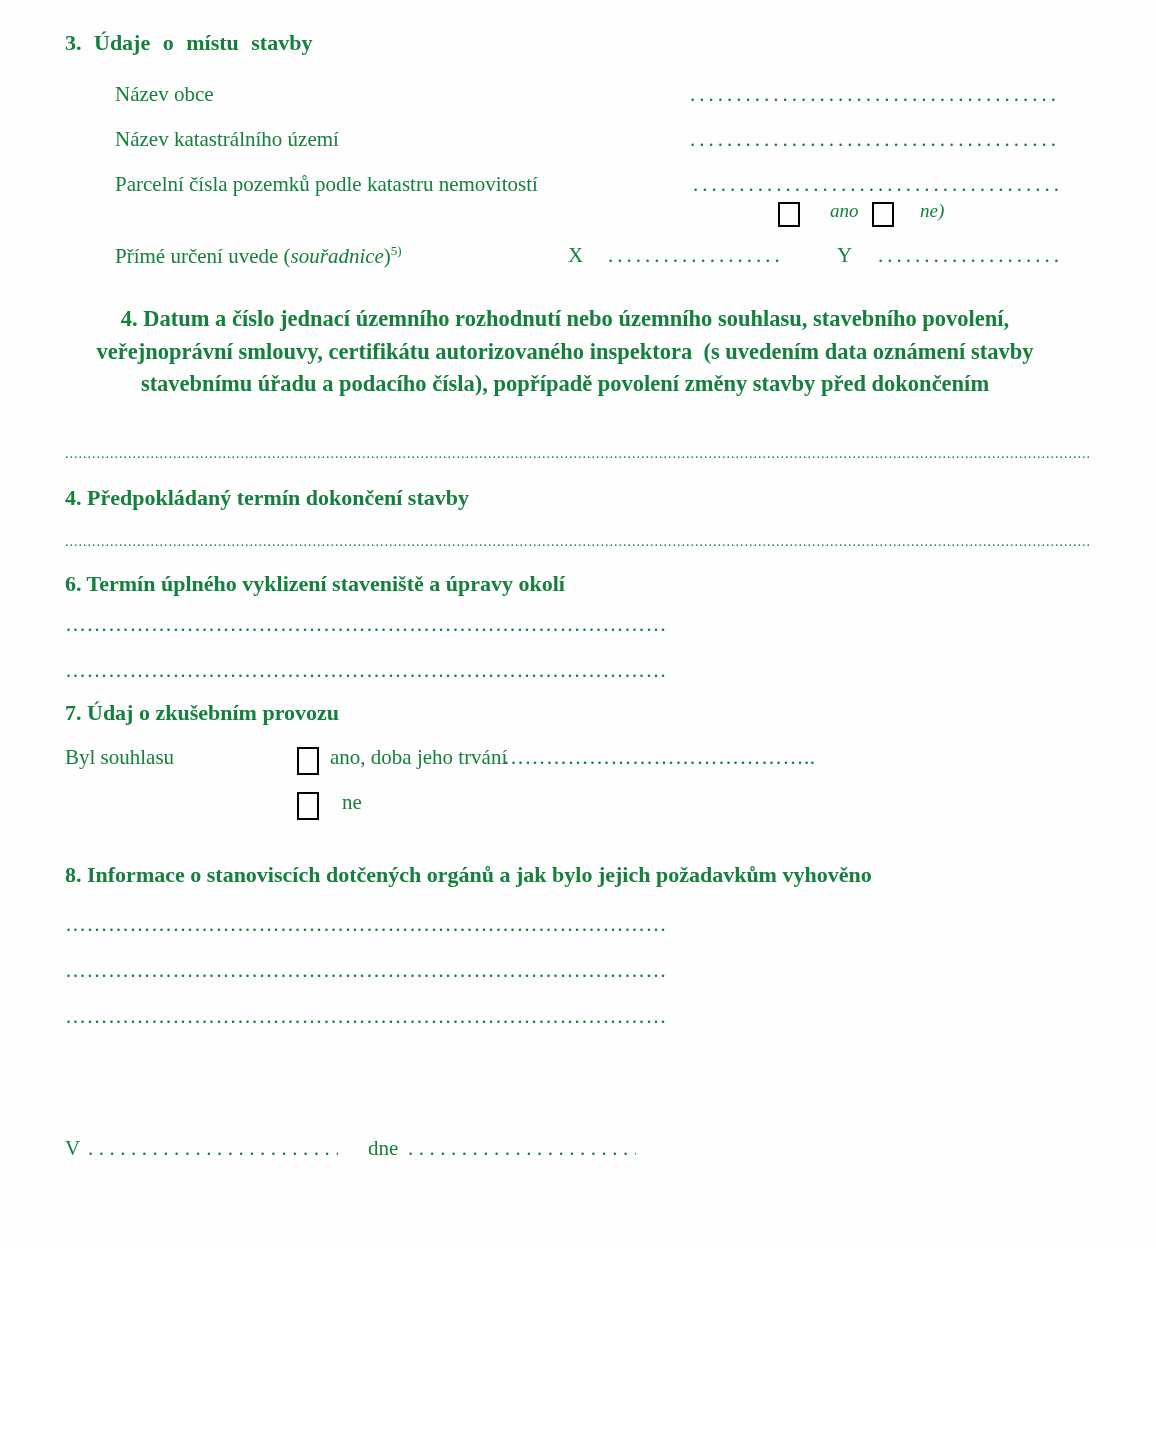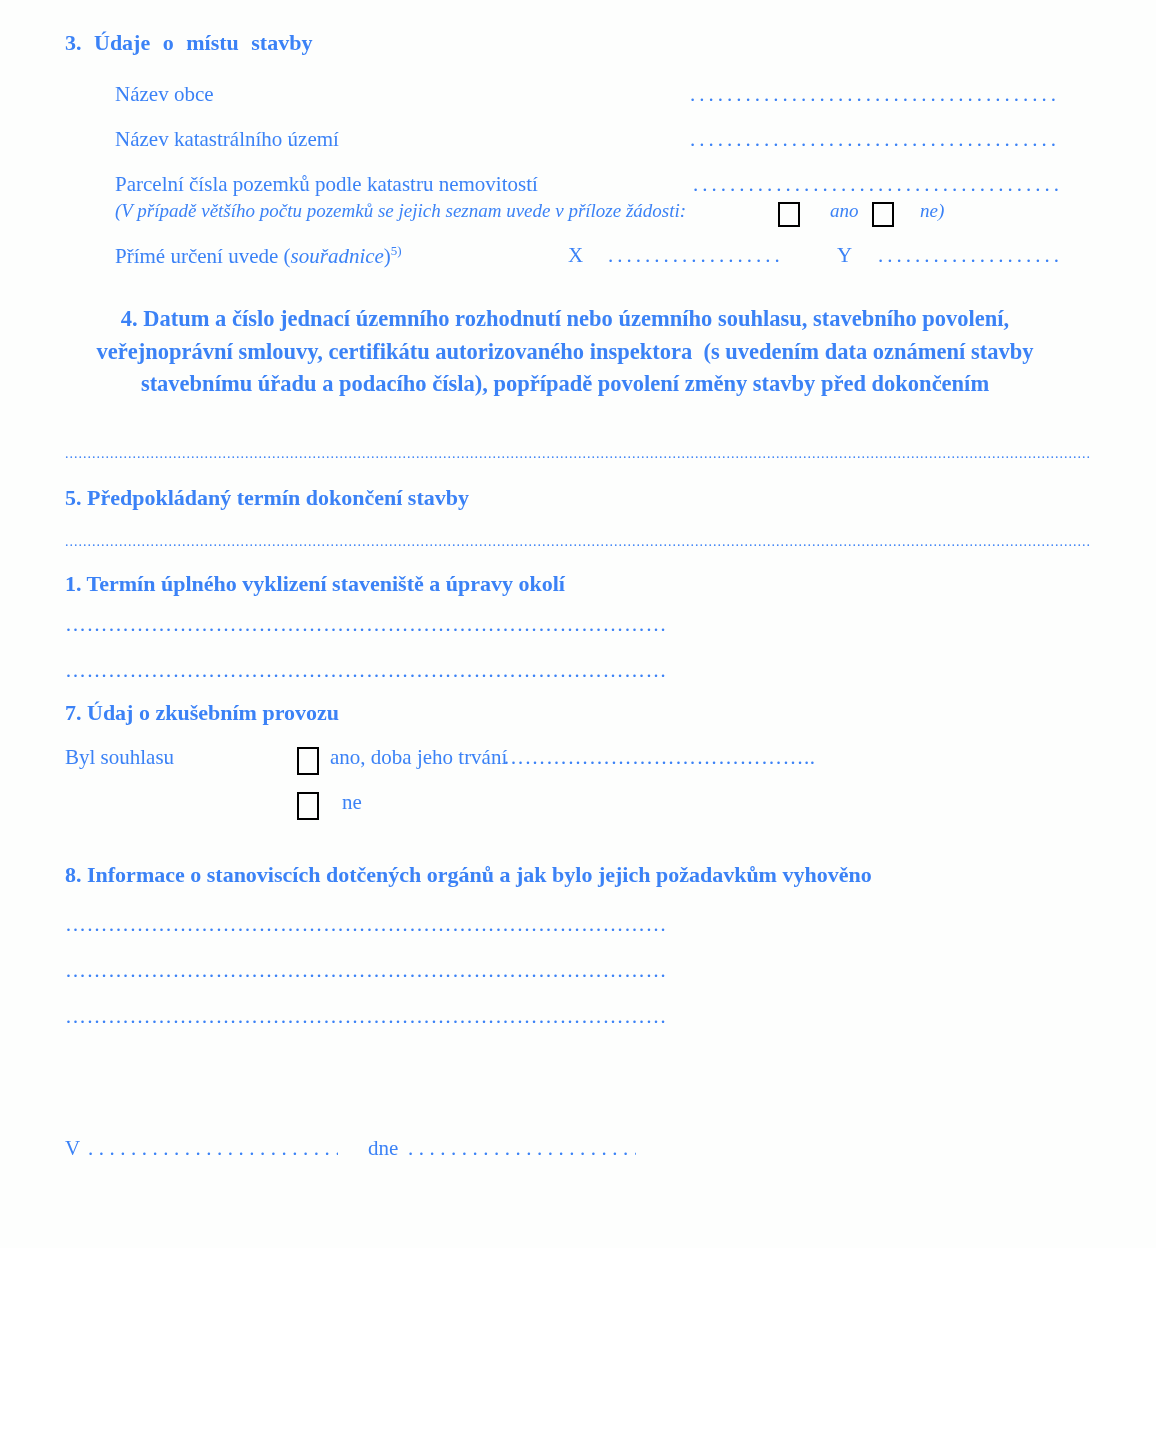--- a/index.html
+++ b/index.html
@@ -1,18 +1,18 @@
 <!DOCTYPE html>
 <html><head>
 <meta charset="utf-8">
 <style>
   html,body { margin:0; padding:0; background:#ffffff; }
   .page {
     position:relative; width:1156px; height:1248px;
-    background:#fdfefd; color:#3b82f6;
+    background:#fdfefd; color:#15803d;
     font-family:"Liberation Serif", serif;
     overflow:hidden;
   }
   .abs { position:absolute; white-space:pre; }
   .i { font-style:italic; }
   .heading { font-size:22px; font-weight:bold; }
   .para { white-space:pre-wrap; font-size:22.5px; font-weight:bold; line-height:32.5px; }
   .label { font-size:21px; }
   .note { font-size:19px; font-style:italic; }
   .dots { overflow:hidden; }
@@ -35,39 +35,38 @@
 
   <div class="abs label" style="left:115px; top:82px;">Název obce</div>
   <div class="abs dots dots-spaced" style="left:690px; top:82px; width:368px;">............................................</div>
 
   <div class="abs label" style="left:115px; top:127px;">Název katastrálního území</div>
   <div class="abs dots dots-spaced" style="left:690px; top:127px; width:368px;">............................................</div>
 
   <div class="abs label" style="left:115px; top:172px;">Parcelní čísla pozemků podle katastru nemovitostí</div>
   <div class="abs dots dots-spaced" style="left:693px; top:172px; width:365px;">............................................</div>
 
-  <div class="abs note" style="left:115px; top:200px;">(V případě většího počtu pozemků se jejich seznam uvede v příloze žádosti:</div>
   <span class="checkbox" style="left:778px; top:202px;"></span>
   <div class="abs note" style="left:830px; top:200px;">ano</div>
   <span class="checkbox" style="left:872px; top:202px;"></span>
   <div class="abs note" style="left:920px; top:200px;">ne)</div>
 
   <div class="abs label" style="left:115px; top:243px;"><span>Přímé určení uvede (</span><span class="i">souřadnice</span><span>)</span><sup>5)</sup></div>
   <div class="abs label" style="left:568px; top:243px;">X</div>
   <div class="abs dots dots-spaced" style="left:608px; top:243px; width:172px;">......................</div>
   <div class="abs label" style="left:837px; top:243px;">Y</div>
   <div class="abs dots dots-spaced" style="left:878px; top:243px; width:180px;">......................</div>
 
   <div class="abs para" style="left:65px; top:303px; width:1000px;text-align:center;">4. Datum a číslo jednací územního rozhodnutí nebo územního souhlasu, stavebního povolení, veřejnoprávní smlouvy, certifikátu autorizovaného inspektora  (s uvedením data oznámení stavby stavebnímu úřadu a podacího čísla), popřípadě povolení změny stavby před dokončením</div>
   <div class="abs dots dots-fine" style="left:65px; top:445px; width:1025px;">................................................................................................................................................................................................................................................</div>
 
-  <div class="abs heading" style="left:65px; top:485px;">5. Předpokládaný termín dokončení stavby</div>
+  <div class="abs heading" style="left:65px; top:485px;">4. Předpokládaný termín dokončení stavby</div>
   <div class="abs dots dots-fine" style="left:65px; top:533px; width:1025px;">................................................................................................................................................................................................................................................</div>
 
-  <div class="abs heading" style="left:65px; top:571px;">1. Termín úplného vyklizení staveniště a úpravy okolí</div>
+  <div class="abs heading" style="left:65px; top:571px;">6. Termín úplného vyklizení staveniště a úpravy okolí</div>
   <div class="abs dots dots-ell" style="left:65px; top:612px; width:980px;">…………………………………………………………………………</div>
   <div class="abs dots dots-ell" style="left:65px; top:658px; width:980px;">…………………………………………………………………………</div>
 
   <div class="abs heading" style="left:65px; top:700px;">7. Údaj o zkušebním provozu</div>
   <div class="abs label" style="left:65px; top:745px;">Byl souhlasu</div>
   <span class="checkbox" style="left:297px; top:747px; height:24px;"></span>
   <div class="abs label" style="left:330px; top:745px;">ano, doba jeho trvání</div>
   <div class="abs dots dots-ell" style="left:503px; top:745px; width:552px;">……………………………………..</div>
   <span class="checkbox" style="left:297px; top:792px; height:24px;"></span>
   <div class="abs label" style="left:342px; top:790px;">ne</div>

